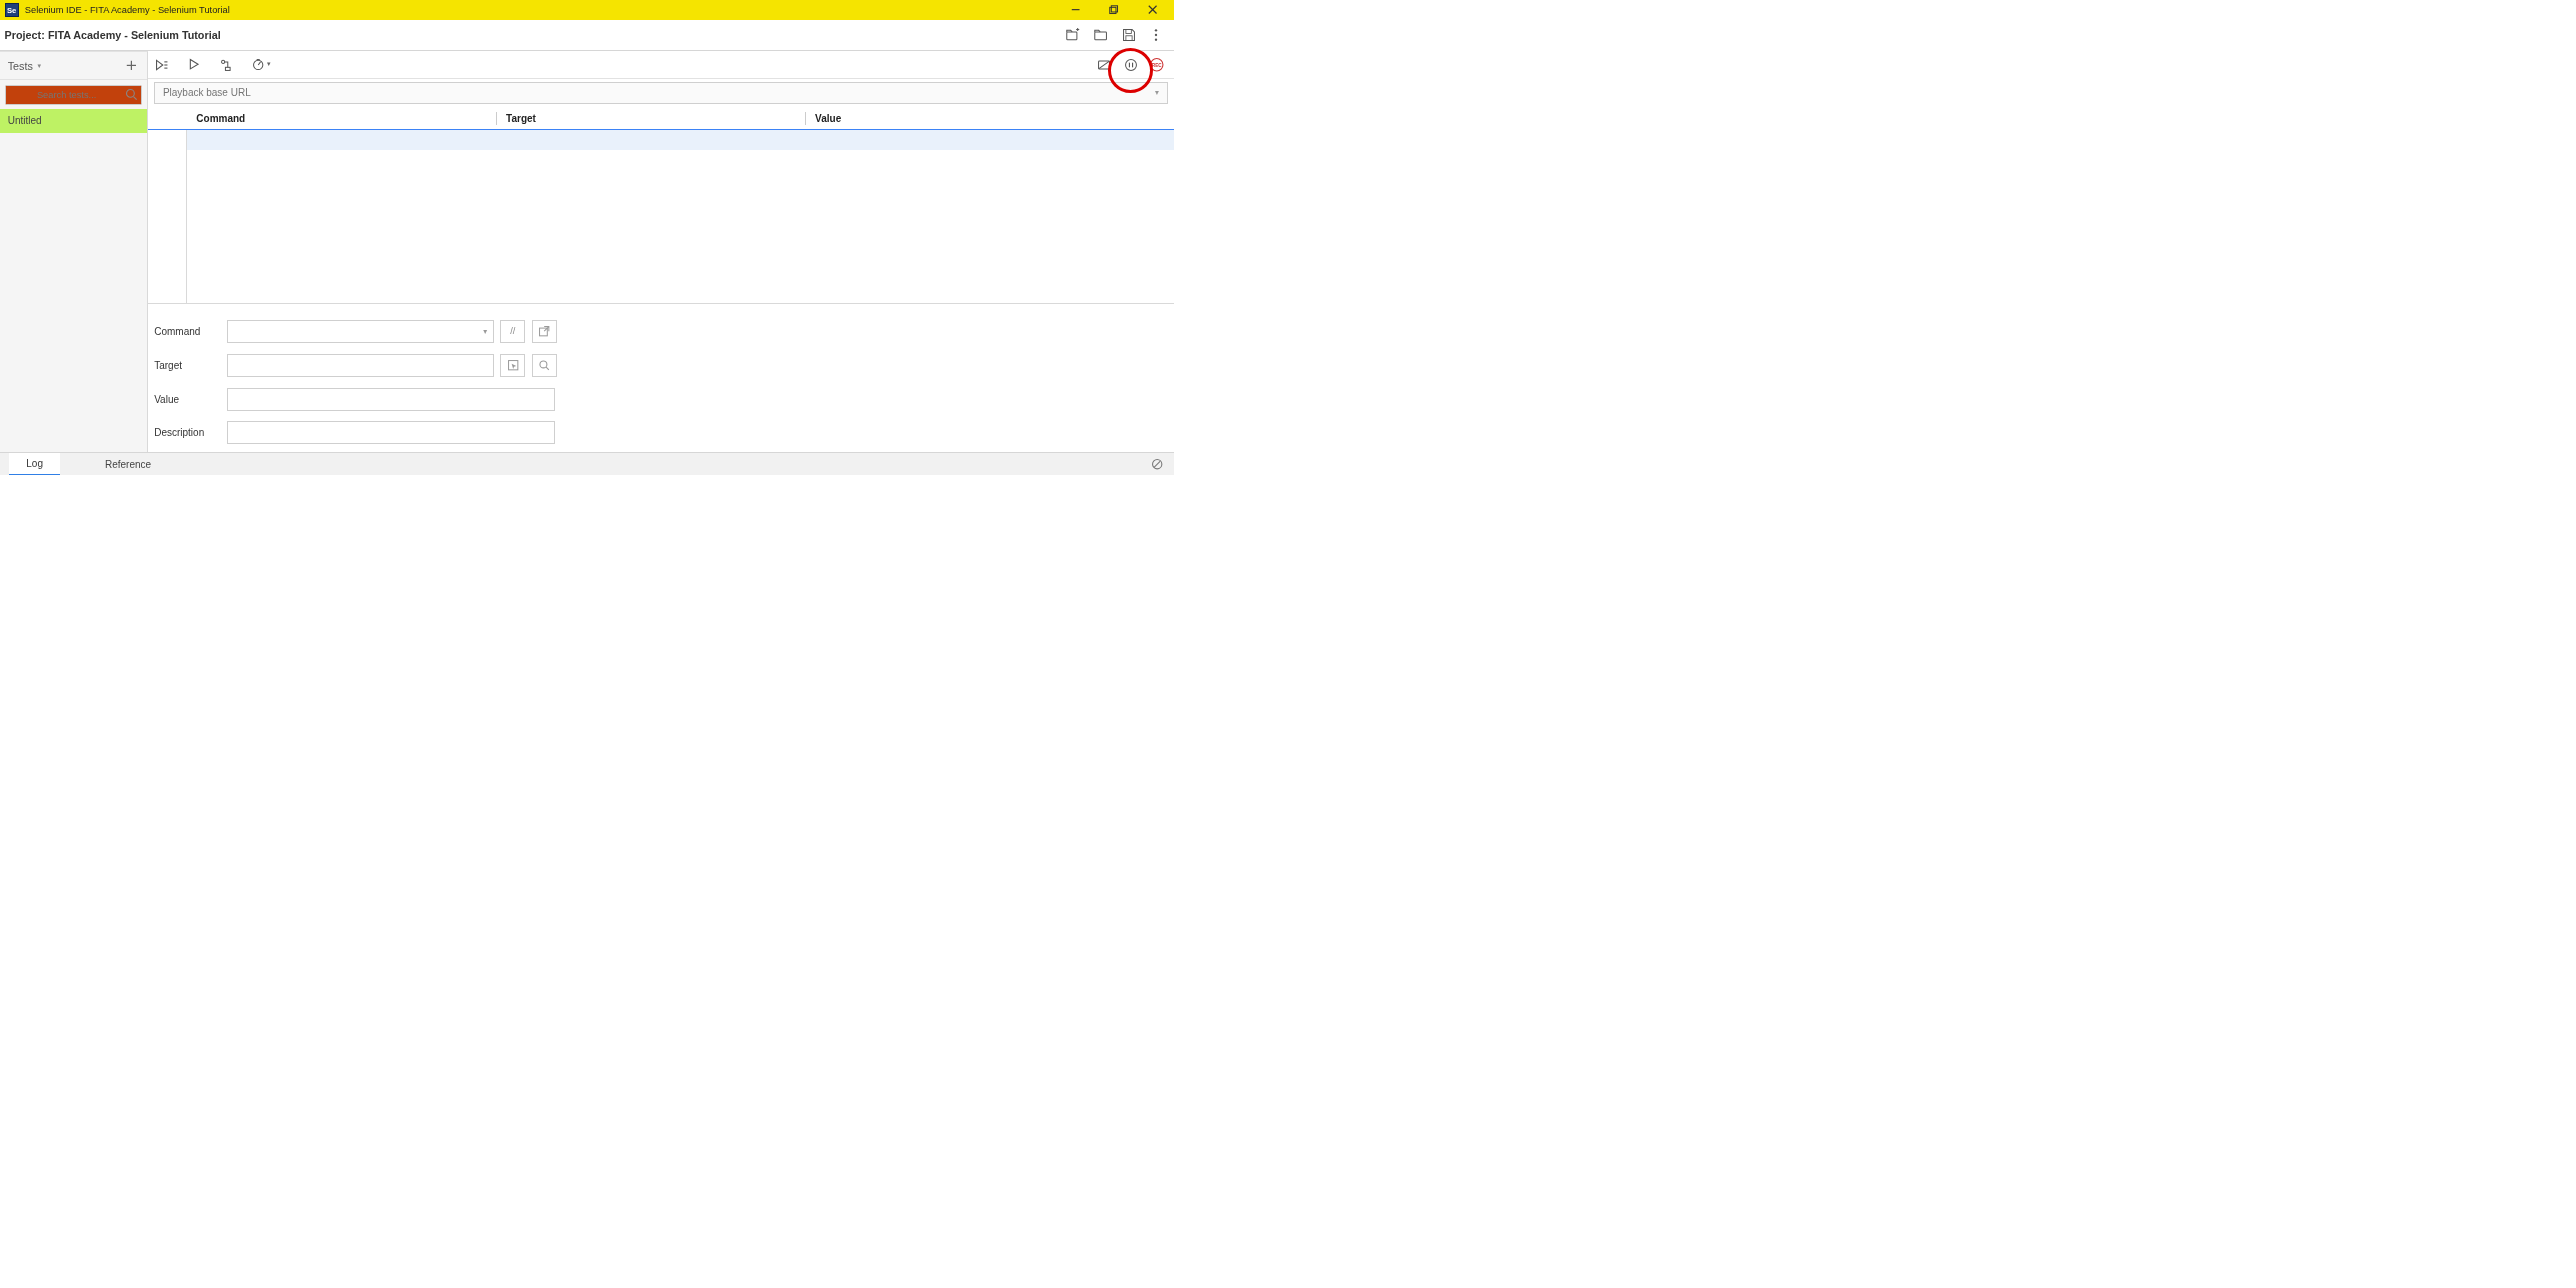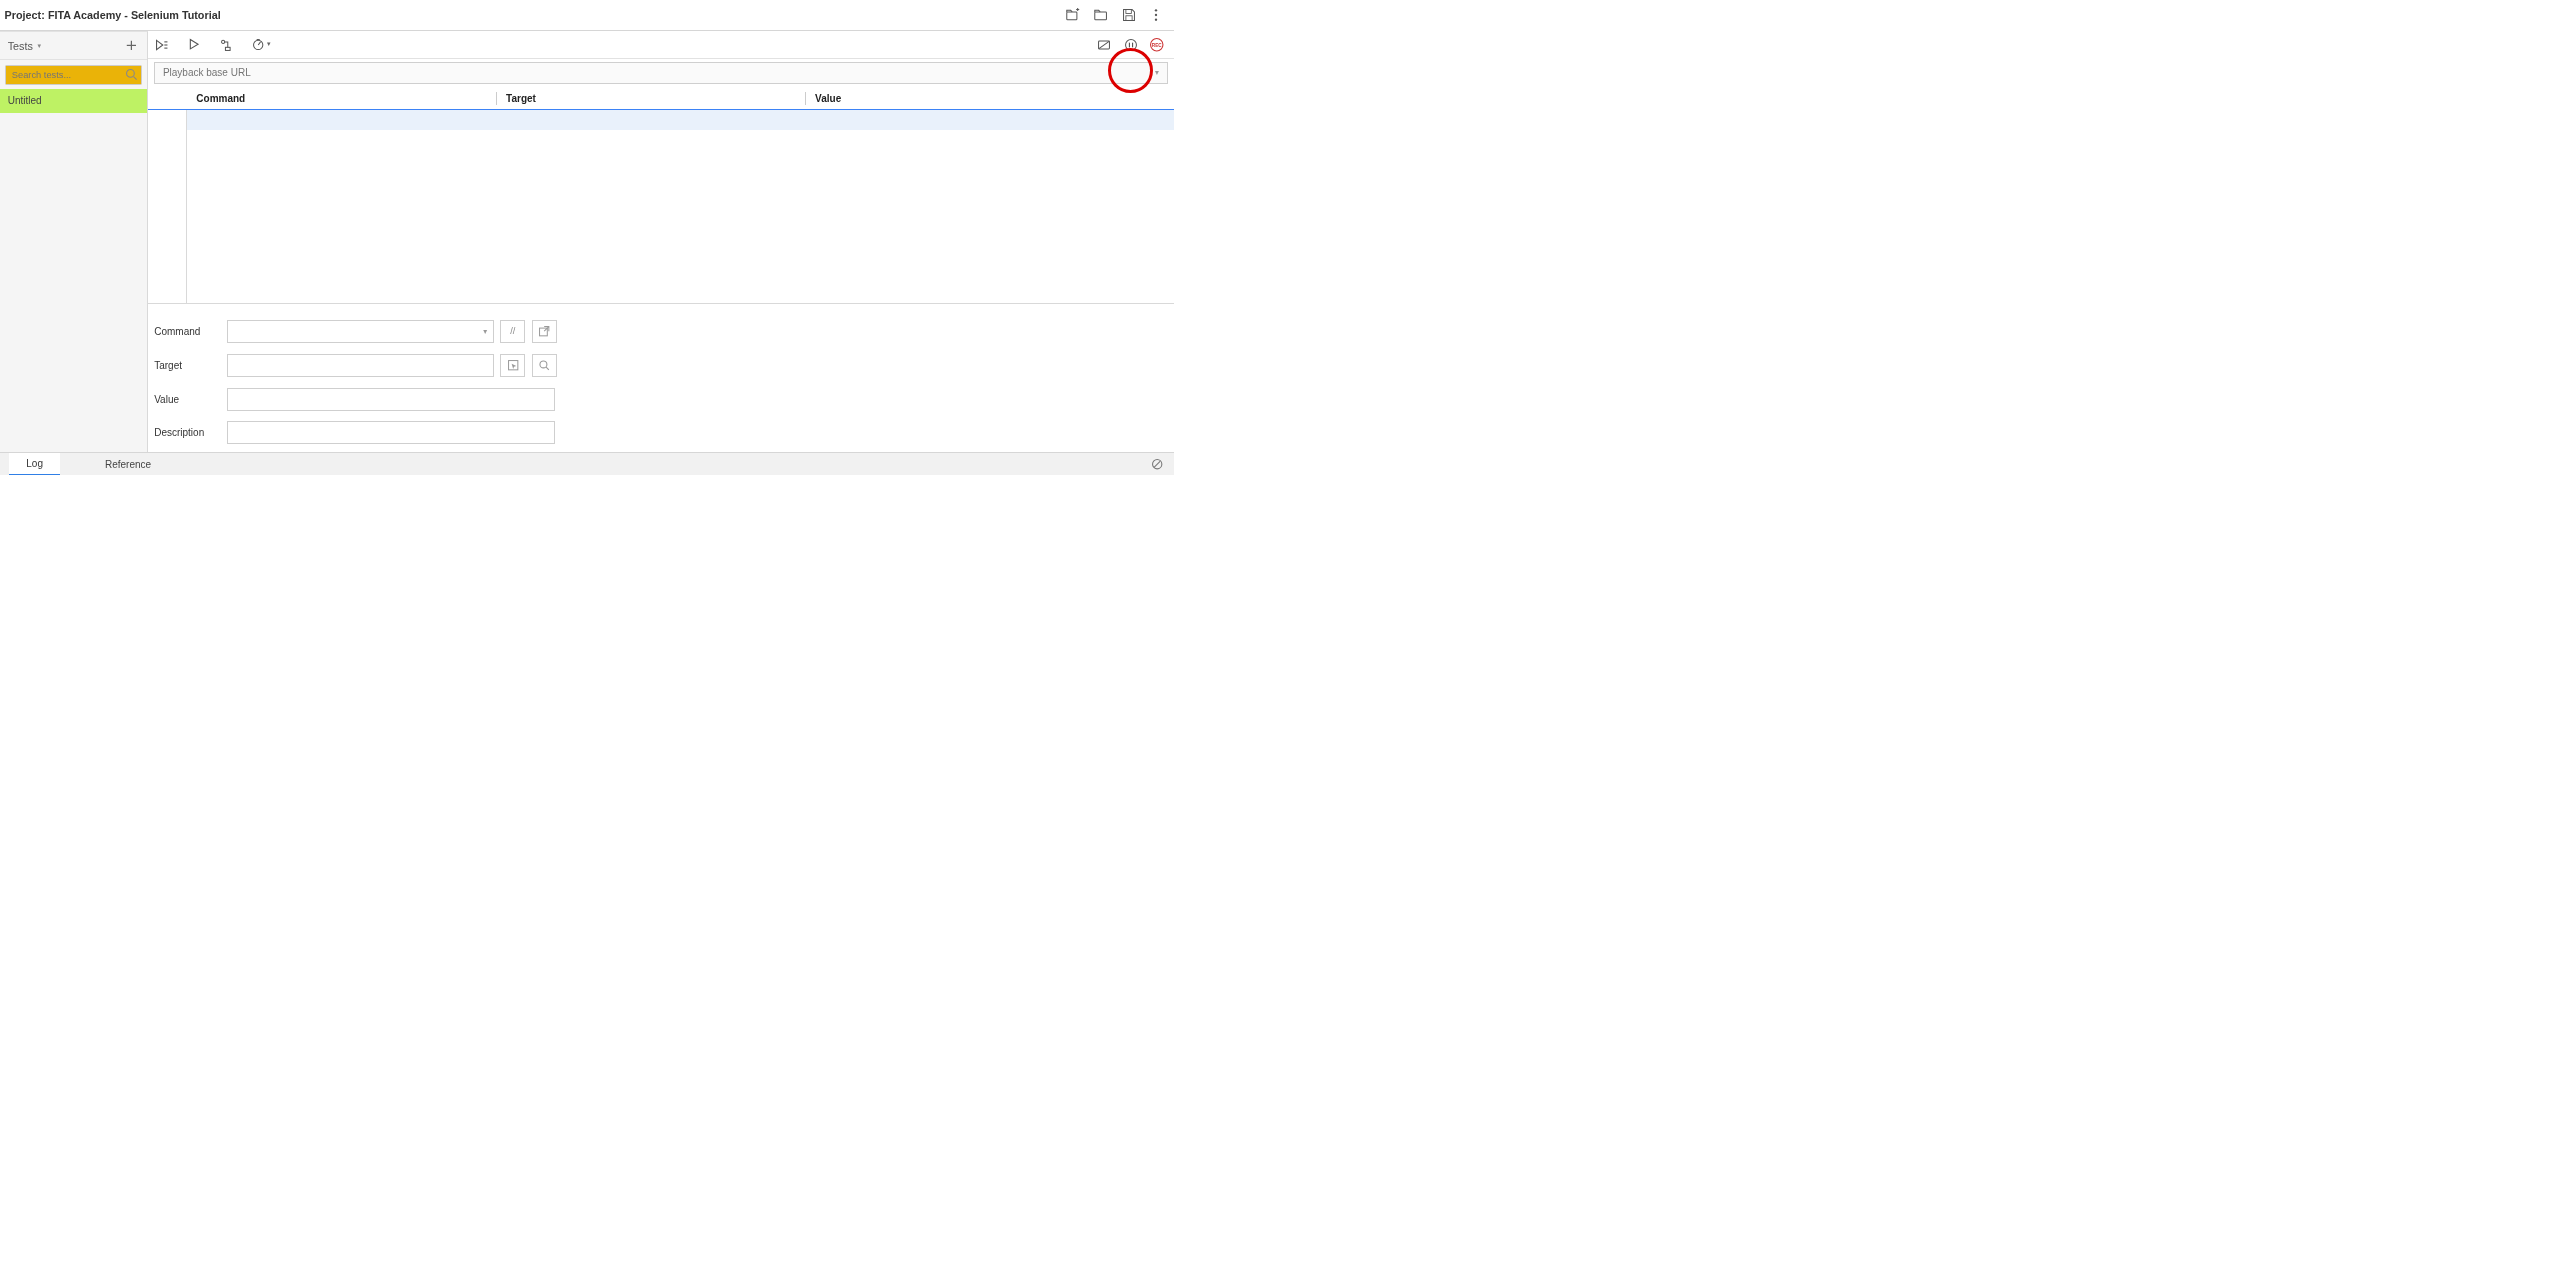--- a/index.html
+++ b/index.html
@@ -25,21 +25,21 @@
   
   .mainarea { flex:1; display:flex; min-height:0; }
 
   
   .sidebar { width:148px; background:#f5f5f5; border-right:0.8px solid #d9d9d9; display:flex; flex-direction:column; border-top:0.8px solid #e2e2e2;}
   .sidebar-header { height:28px; display:flex; align-items:center; padding:0 7.7px; border-bottom:0.8px solid #e2e2e2; justify-content: space-between;}
   .tests-dropdown { font-size:10.8px; color:#555; display:flex; align-items:center; gap:4.6px; cursor:pointer;}
   .tests-dropdown .caret { font-size:7px; color:#888; }
   .add-test-btn { font-size:14px; color:#666; cursor:pointer; width:15.5px; height:15.5px; display:flex; align-items:center; justify-content:center;}
   .search-wrap { margin:4.6px; position:relative; }
-  .search-wrap input { width:100%; height:20px; padding:0 20px 0 6.2px; font-size:9.3px; border:0.8px solid #ccc; background:#eab308; outline:none; border-radius:1.5px;}
+  .search-wrap input { width:100%; height:20px; padding:0 20px 0 6.2px; font-size:9.3px; border:0.8px solid #ccc; background:#c2410c; outline:none; border-radius:1.5px;text-align:center;}
   .search-wrap .search-icon { position:absolute; right:4.6px; top:3.9px; color:#888; }
   .test-list { flex:1; overflow:auto; }
   .test-item { padding:6.2px 7.7px; font-size:10px; color:#444; background:#bef264; cursor:pointer; }
 
   
   .right { flex:1; display:flex; flex-direction:column; min-width:0; }
 
   
   .run-toolbar { height:28px; display:flex; align-items:center; padding:0 6.2px; border-bottom:0.8px solid #e2e2e2; gap:6.2px; }
   .rtb-left { display:flex; align-items:center; gap:17px;}
@@ -95,20 +95,43 @@
       pointer-events:none;
   }
 
   svg { display:block; }
 </style>
 </head>
 <body>
 
 <div class="root" style="position:relative;">
 
+  <div class="titlebar">
+    <div class="app-icon">Se</div>
+    <div class="title-text">Selenium IDE - FITA Academy - Selenium Tutorial</div>
+    <div class="win-controls">
+      <div class="win-btn">
+        <svg width="9.3" height="9.3" viewBox="0 0 12 12">
+            <line x1="1" y1="6" x2="11" y2="6" stroke="#333" stroke-width="1.5"></line>
+          </svg>
+      </div>
+      <div class="win-btn">
+        <svg width="9.3" height="9.3" viewBox="0 0 12 12">
+          <rect x="1" y="3" width="8" height="8" fill="none" stroke="#333" stroke-width="1.3"></rect>
+          <rect x="3" y="1" width="8" height="8" fill="none" stroke="#333" stroke-width="1.3"></rect>
+        </svg>
+      </div>
+      <div class="win-btn">
+        <svg width="9.3" height="9.3" viewBox="0 0 12 12">
+          <line x1="1" y1="1" x2="11" y2="11" stroke="#333" stroke-width="1.5"></line>
+          <line x1="11" y1="1" x2="1" y2="11" stroke="#333" stroke-width="1.5"></line>
+        </svg>
+      </div>
+    </div>
+  </div>
 
   <div class="projectbar">
     <span class="proj-label">Project:</span>
     <span class="proj-name">FITA Academy - Selenium Tutorial</span>
     <div class="spacer"></div>
     <div class="proj-actions">
       <div class="icon-btn">
         <svg width="14" height="14" viewBox="0 0 18 18">
           <rect x="1" y="5" width="13" height="10" rx="1" fill="none" stroke="#555" stroke-width="1.3"></rect>
           <path d="M1 5 L1 3 L6 3 L8 5" fill="none" stroke="#555" stroke-width="1.3"></path>

